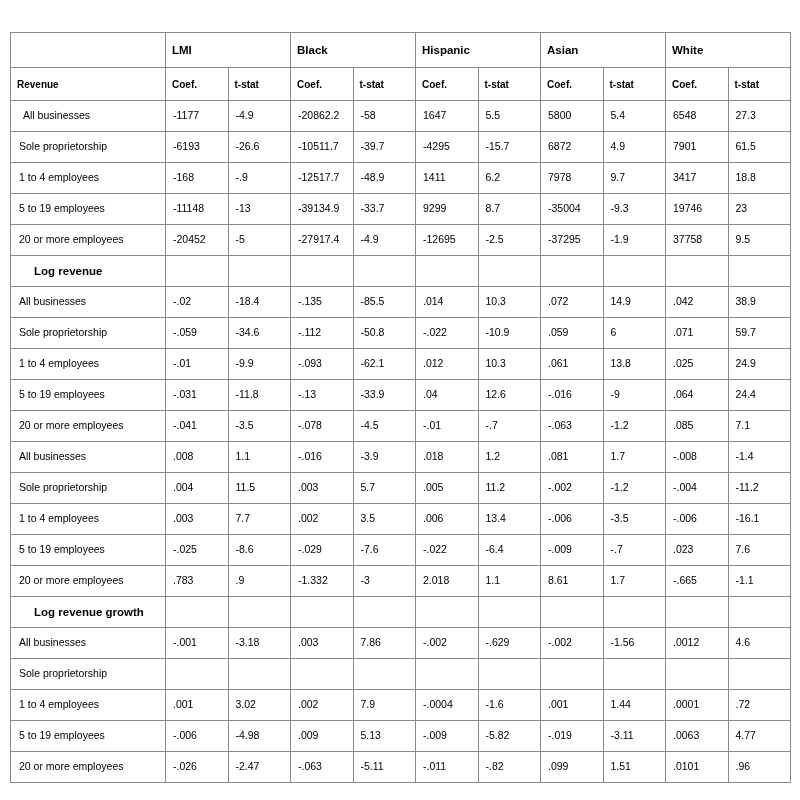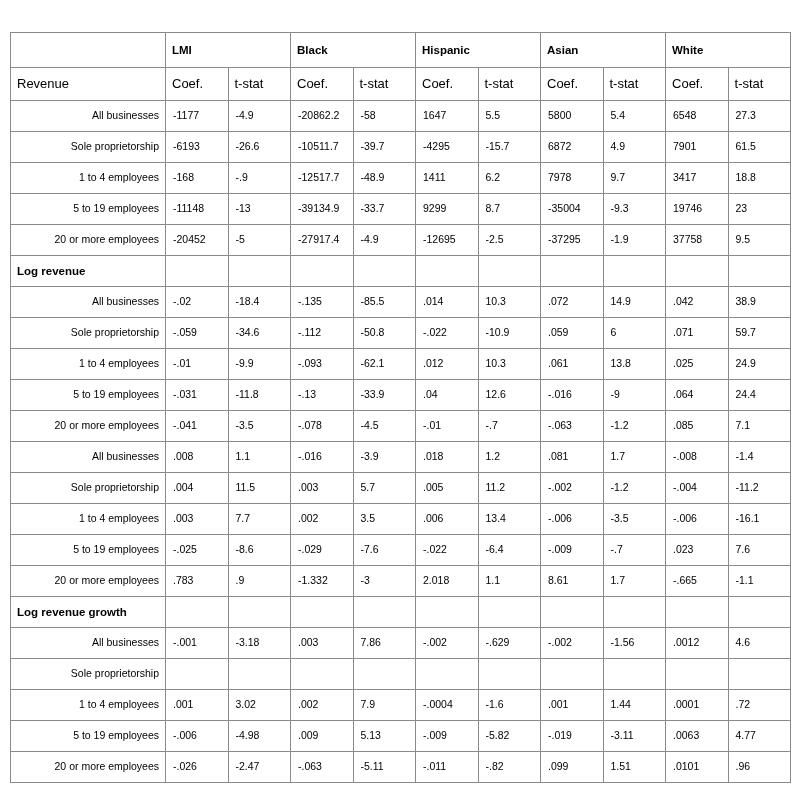--- a/index.html
+++ b/index.html
@@ -52,35 +52,34 @@
   
   tr.group-head td {
     height: 34px;
     font-weight: bold;
     font-size: 11.5px;
   }
 
   
   tr.sub-head td {
     height: 32px;
-    font-weight: normal;
-    font-size: 13px;
+    font-weight: bold;
+    font-size: 10px;
   }
 
   
   tr.section-row td.section-label {
     font-weight: bold;
     font-size: 11.5px;
-    padding-left: 6px;
+    padding-left: 23px;
   }
 
   
   tr.data-row td.row-label {
     padding-left: 8px;
-    text-align: right;
   }
   tr.data-row td.row-label.indent {
     padding-left: 12px;
   }
   tr.data-row td.num {
     padding-left: 7px;
   }
 
   td.empty { }
 </style>

